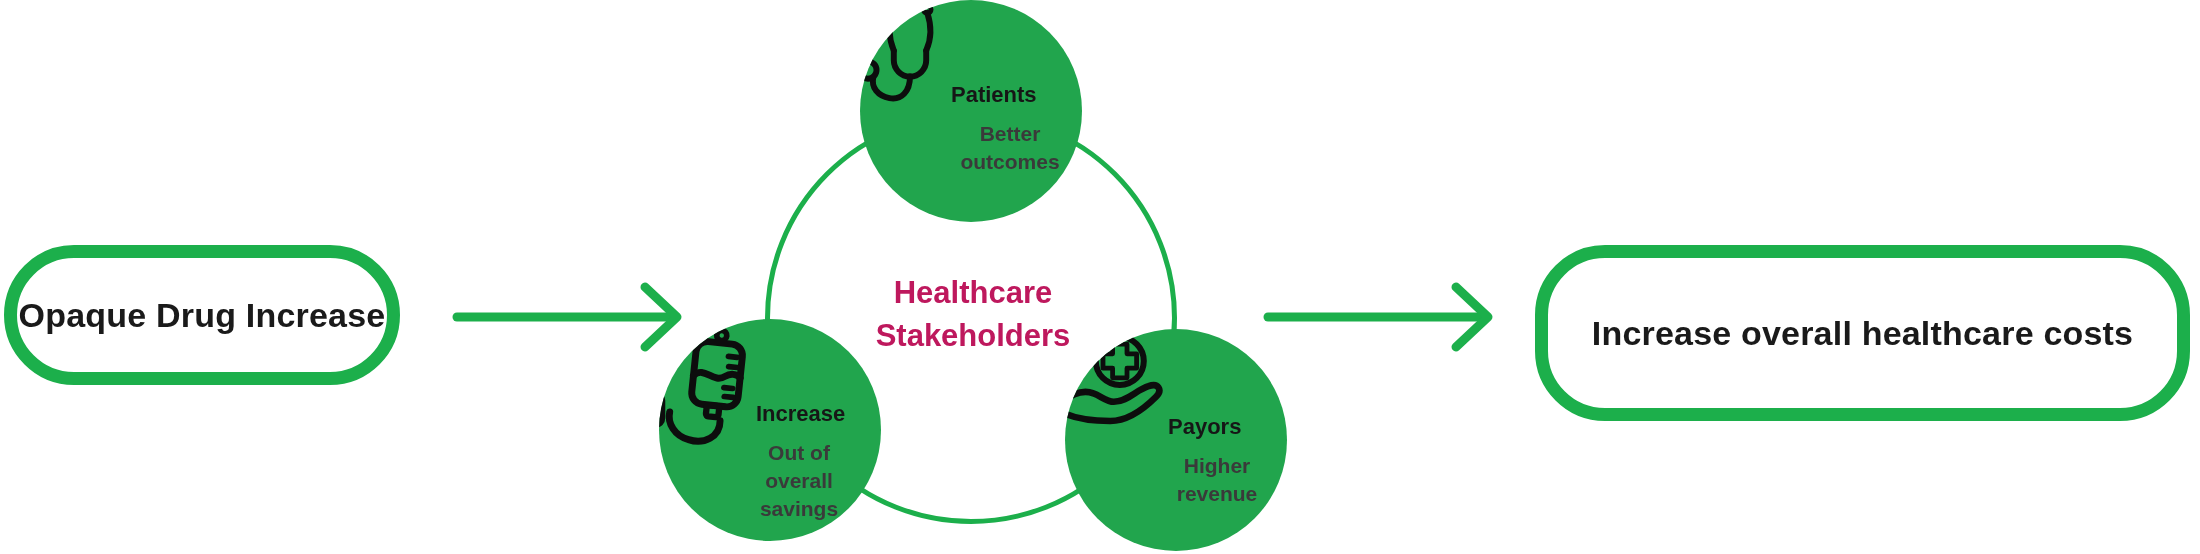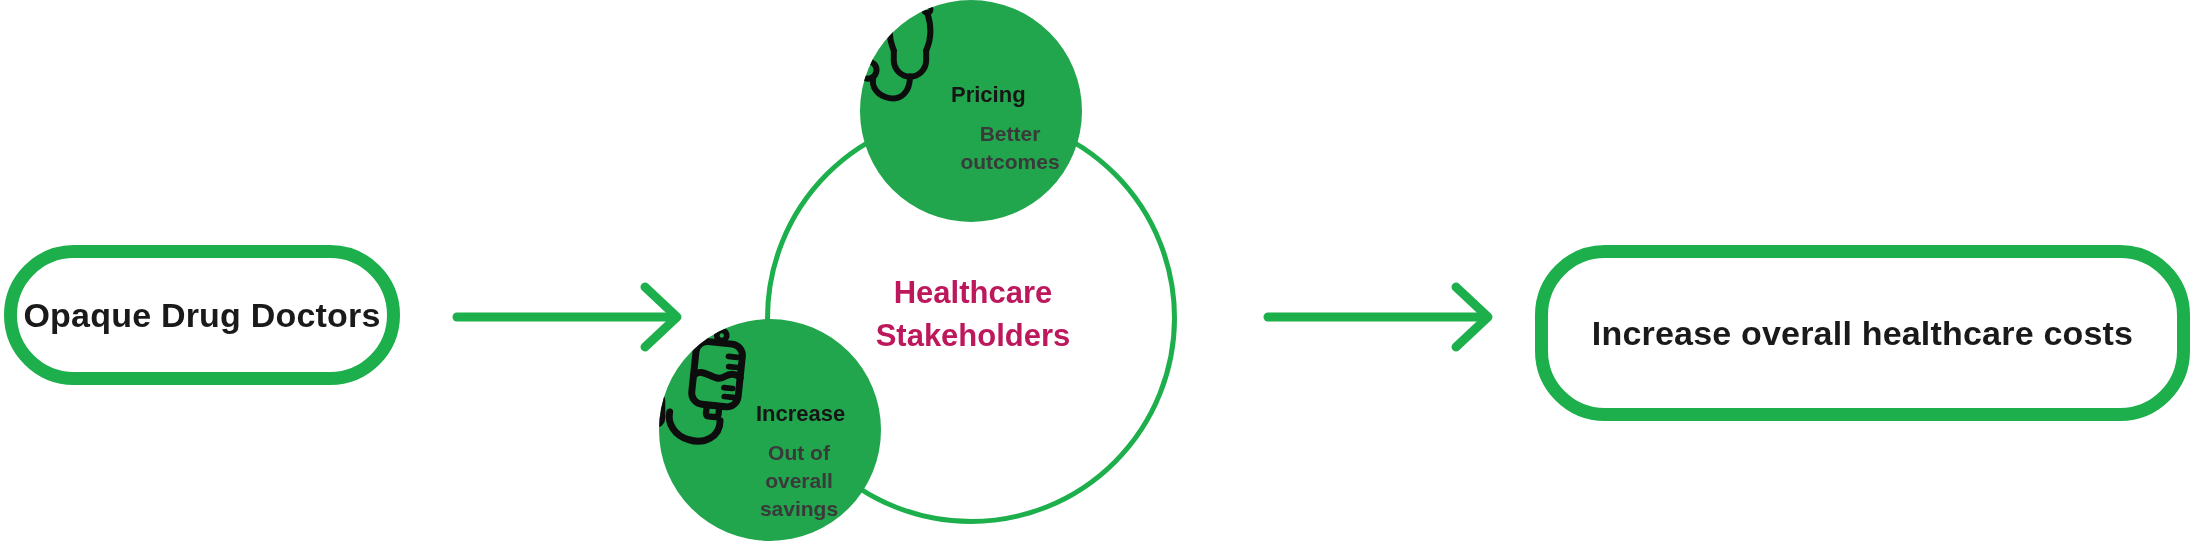--- a/index.html
+++ b/index.html
@@ -73,42 +73,42 @@
     text-align:center;font-size:31px;font-weight:bold;color:#be185d;
     line-height:1.38;z-index:2;
   }
 </style>
 </head>
 <body>
 
 <div class="canvas">
 
   <div class="pill pill-left">
-    <span class="pill-label">Opaque Drug Doctors</span>
+    <span class="pill-label">Opaque Drug Increase</span>
   </div>
 
   <svg class="arrow arrow-1" viewBox="0 0 240 76">
     <line x1="10" y1="38" x2="224" y2="38"></line>
     <polyline points="198,8 230,38 198,68"></polyline>
   </svg>
 
   <div class="ring"></div>
 
   <div class="node node-doctors">
     <svg class="node-icon" viewBox="0 0 100 100">
       <path d="M34,8 C30,20 30,33 35,45" stroke-width="5.5"></path>
       <path d="M34,8 L30,3" stroke-width="5.5"></path>
       <circle cx="66" cy="7" r="3.5" stroke-width="4.5"></circle>
       <path d="M66,10 C70,22 70,34 65,45" stroke-width="5.5"></path>
       <path d="M35,45 L35,54 A15,15 0 0 0 65,54 L65,45" stroke-width="5.5"></path>
       <path d="M50,69 C50,83 42,91 31,89 C20,87 14,79 16,70" stroke-width="5.5"></path>
       <circle cx="11" cy="63" r="8" stroke-width="5.5"></circle>
     </svg>
     <div class="node-text">
-      <div class="node-title">Pricing</div>
+      <div class="node-title">Patients</div>
       <div class="node-sub">Better outcomes</div>
     </div>
   </div>
 
   <div class="node node-patients">
     <svg class="node-icon" viewBox="0 0 100 100">
       <g transform="rotate(6 55 40)">
         <circle cx="56" cy="8" r="4" stroke-width="4.5"></circle>
         <rect x="37" y="14" width="37" height="50" rx="9" stroke-width="5.5"></rect>
         <path d="M37,42 C45,33 53,47 62,40 C66,37 71,37 74,40" stroke-width="5.5"></path>
@@ -118,20 +118,31 @@
       <path d="M58,76 C58,89 45,95 33,91 C22,88 16,78 18,69" stroke-width="5.5"></path>
       <rect x="1" y="55" width="11" height="24" rx="5" stroke-width="5"></rect>
       <path d="M6,79 v9" stroke-width="5"></path>
     </svg>
     <div class="node-text">
       <div class="node-title">Increase</div>
       <div class="node-sub">Out of overall savings</div>
     </div>
   </div>
 
+  <div class="node node-payors">
+    <svg class="node-icon" viewBox="0 0 100 100">
+      <circle cx="54" cy="25" r="20" stroke-width="5"></circle>
+      <path d="M48,11 h12 v8 h8 v12 h-8 v8 h-12 v-8 h-8 v-12 h8 z" stroke-width="4"></path>
+      <path d="M2,64 C10,54 22,48 32,52 C38,54 43,59 49,59 C60,59 68,49 78,46 C86,43 90,49 84,55 C73,66 60,75 46,75 C30,75 13,72 2,66" stroke-width="5.5"></path>
+    </svg>
+    <div class="node-text">
+      <div class="node-title">Payors</div>
+      <div class="node-sub">Higher revenue</div>
+    </div>
+  </div>
 
   <div class="center-title">Healthcare Stakeholders</div>
 
   <svg class="arrow arrow-2" viewBox="0 0 240 76">
     <line x1="10" y1="38" x2="224" y2="38"></line>
     <polyline points="198,8 230,38 198,68"></polyline>
   </svg>
 
   <div class="pill pill-right">
     <span class="pill-label">Increase overall healthcare costs</span>

